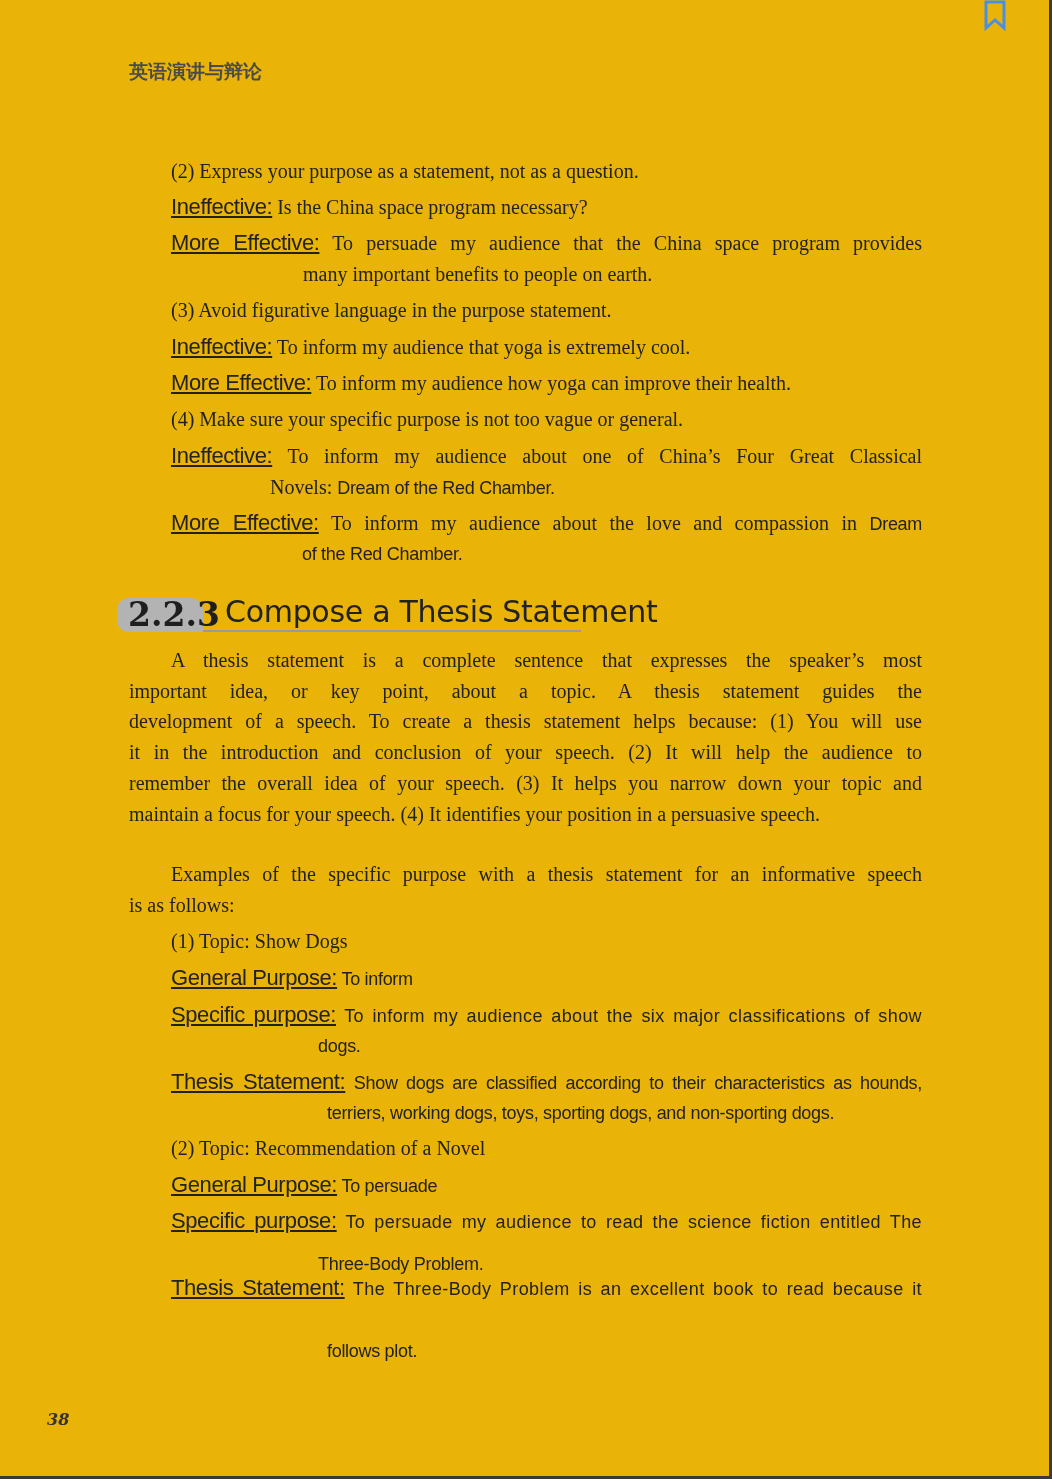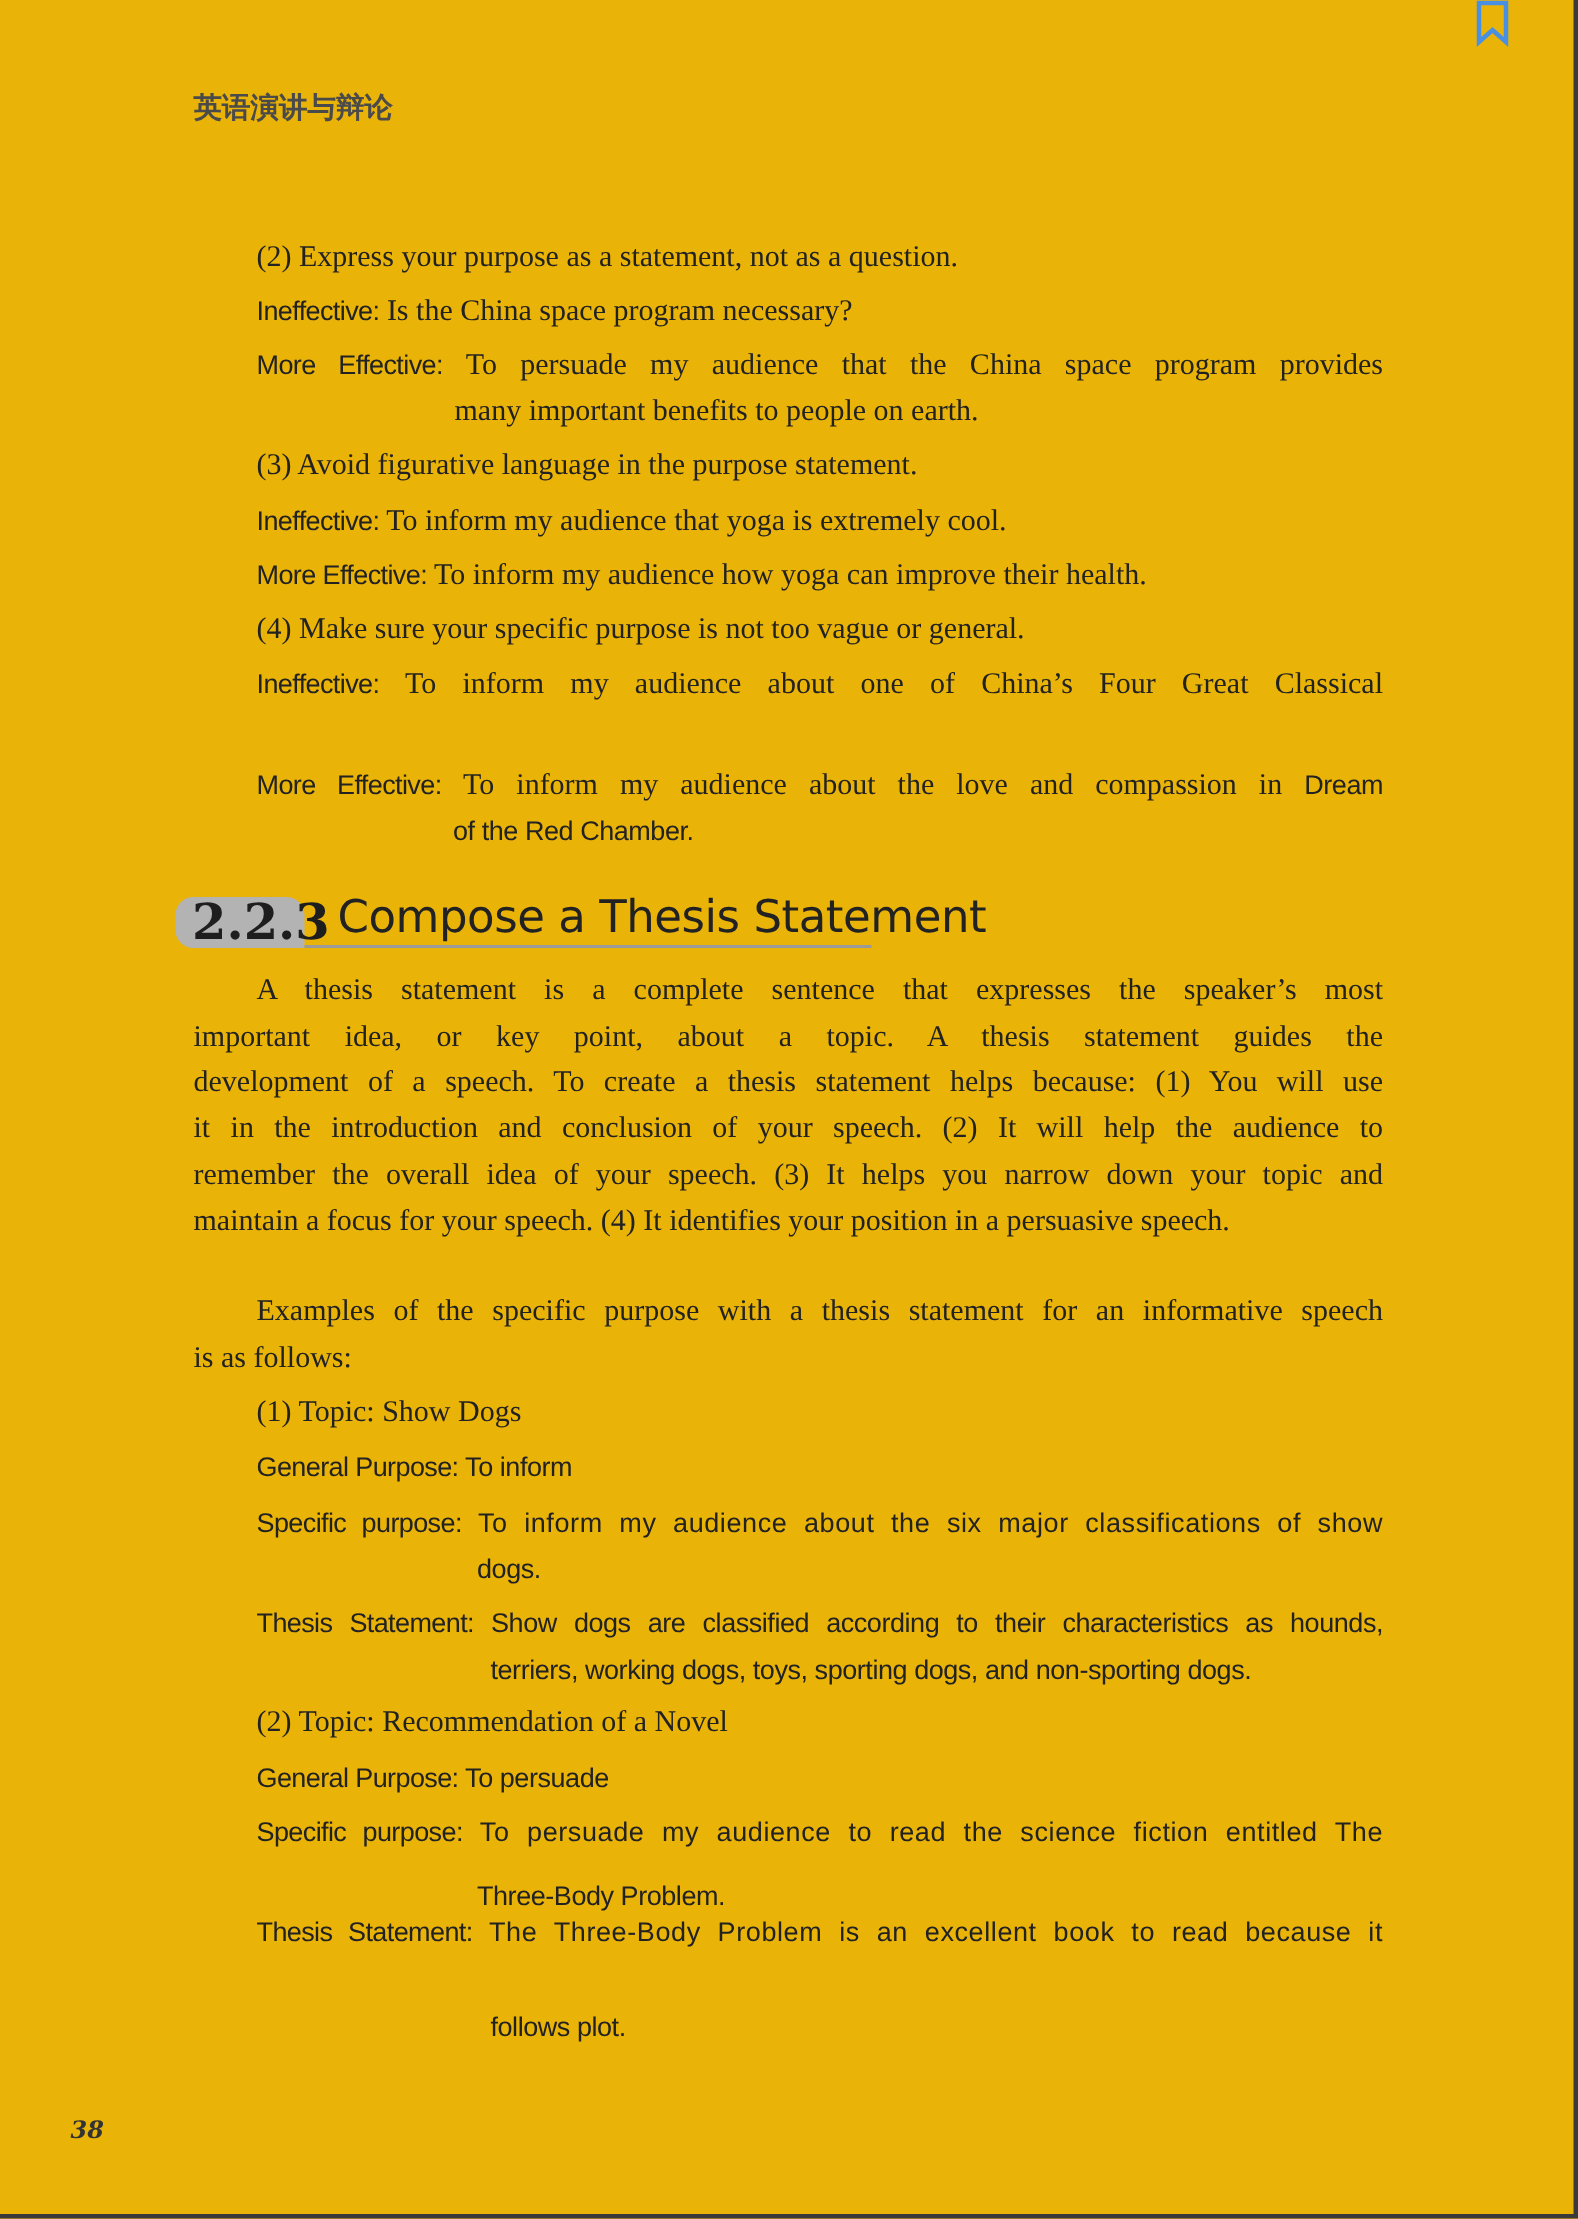--- a/index.html
+++ b/index.html
@@ -16,21 +16,21 @@
     position: absolute; left: 982px; top: 0; width: 26px; height: 32px; cursor: pointer;
   }
   .running-head {
     position: absolute; left: 129px; top: 59px;
     font-family: "DejaVu Sans", sans-serif; font-weight: bold; font-size: 19px; color: #4a4a4a;
     letter-spacing: 0px;
   }
   .line { position: absolute; font-size: 20px; line-height: 24px; white-space: nowrap; color: #222; }
   .sans { font-family: "Liberation Sans", "DejaVu Sans", sans-serif; font-size: 18px; letter-spacing: -0.3px; }
   .just { text-align: justify; text-align-last: justify; white-space: normal; }
-  .lbl { font-family: "Liberation Sans", "DejaVu Sans", sans-serif; font-size: 18px; letter-spacing: -0.4px; }
+  .lbl { font-family: "Liberation Sans", "DejaVu Sans", sans-serif; font-size: 22px; letter-spacing: -0.4px; text-decoration: underline; }
 
   .sec-badge {
     position: absolute; left: 117px; top: 598px; width: 86px; height: 34px;
     background: #b3b3b3; border-radius: 12px 12px 0 12px;
   }
   .sec-num {
     position: absolute; left: 128px; top: 598px;
     font-family: "DejaVu Serif", serif; font-weight: bold; font-size: 33px; color: #1e1e1e; line-height: 34px;
   }
   .sec-title {
@@ -74,20 +74,24 @@
   </div>
   <div class="line" style="left:171px; top:371px;">
     <span class="lbl">More Effective:</span>
     <span>To inform my audience how yoga can improve their health.</span>
   </div>
 
   <div class="line" style="left:171px; top:407px;">(4) Make sure your specific purpose is not too vague or general.</div>
   <div class="line just" style="left:171px; top:444px; width:751px;">
     <span class="lbl">Ineffective:</span>
     <span>To inform my audience about one of China’s Four Great Classical</span>
+  </div>
+  <div class="line" style="left:270px; top:475px;">
+    <span>Novels:</span>
+    <span class="sans">Dream of the Red Chamber.</span>
   </div>
   <div class="line just" style="left:171px; top:511px; width:751px;">
     <span class="lbl">More Effective:</span>
     <span>To inform my audience about the love and compassion in</span>
     <span class="sans">Dream</span>
   </div>
   <div class="line sans" style="left:302px; top:542px;">of the Red Chamber.</div>
 
   <div class="sec-badge"></div>
   <div class="sec-num">2.2.3</div>

